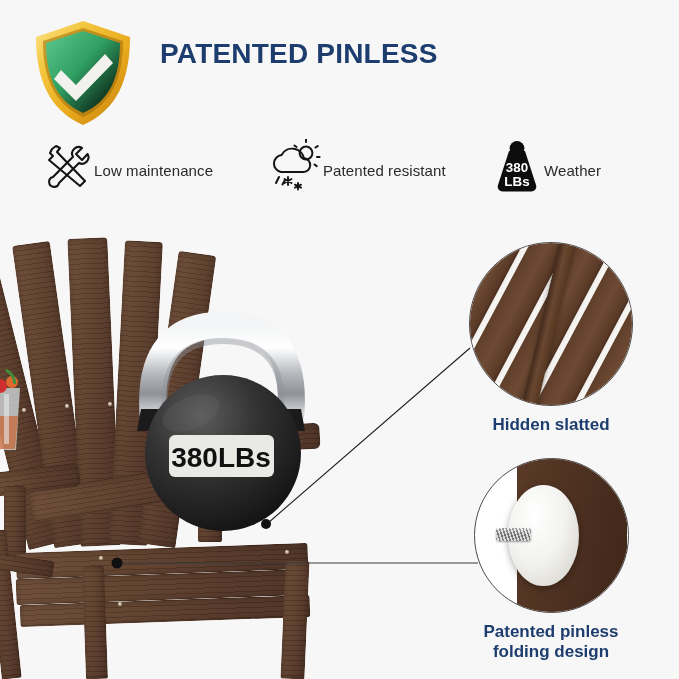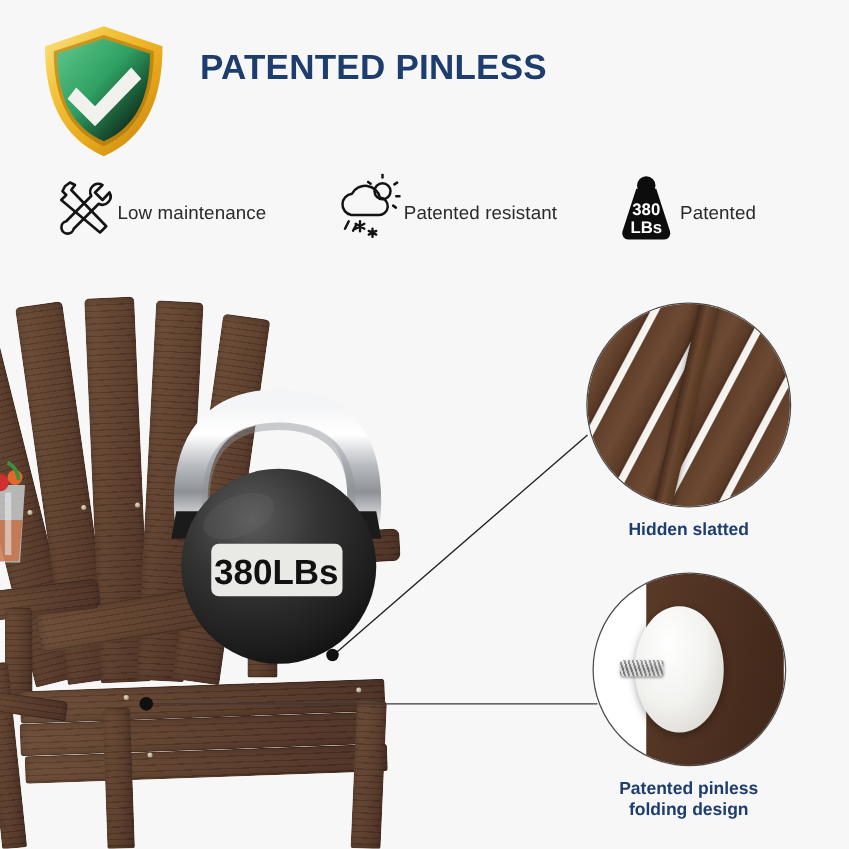--- a/index.html
+++ b/index.html
@@ -68,21 +68,21 @@
   .lead{position:absolute;left:0;top:0;width:679px;height:449px;pointer-events:none;}
 
   
   .callout{position:absolute;}
   .bubble{
     border-radius:50%;overflow:hidden;position:relative;
     border:1px solid #4b4b4b;background:#fff;
   }
   .cotitle{
     margin-top:9px;text-align:center;color:#1d3d6e;
-    font-weight:bold;font-size:14px;line-height:1.2;
+    font-weight:bold;font-size:17px;line-height:1.2;
   }
   .cotitle span{display:block;white-space:nowrap;}
 
   
   .slatfill{position:absolute;inset:-30%;
     background:
       repeating-linear-gradient(118deg,
         #603f2b 0px, #6d4a33 16px, #5a3a27 30px,
         #4d3021 33px, #f2f0ec 34px, #f7f6f3 39px, #5d3c29 40px);
   }
@@ -175,21 +175,21 @@
 
     <div class="feature">
       <div class="glyph">
         <svg width="54" height="56" viewBox="0 0 54 56">
           <path d="M27 3 a7.4 7.4 0 0 0-7.4 7.4 a7.4 7.4 0 0 0 2.1 5.1 h10.6 a7.4 7.4 0 0 0 2.1-5.1 A7.4 7.4 0 0 0 27 3 Z" fill="#0d0d0d"></path>
           <path d="M19 13 h16 l11 34 a5 5 0 0 1-4.7 6.6 H12.7 A5 5 0 0 1 8 47 Z" fill="#0d0d0d"></path>
           <text x="27" y="34" font-family="Liberation Sans, sans-serif" font-size="13.4" font-weight="bold" fill="#ffffff" text-anchor="middle">380</text>
           <text x="27" y="48" font-family="Liberation Sans, sans-serif" font-size="13.4" font-weight="bold" fill="#ffffff" text-anchor="middle">LBs</text>
         </svg>
       </div>
-      <div class="cap">Patented</div>
+      <div class="cap">Weather</div>
     </div>
   </div>
 
   <div class="photo">
 
     <div class="chair">
 
       <div class="slat" style="left:6px;  top:20px; width:38px; height:300px; transform:rotate(-14deg);"></div>
       <div class="slat" style="left:47px; top:12px; width:38px; height:305px; transform:rotate(-8deg);"></div>
       <div class="slat" style="left:88px; top:8px;  width:40px; height:308px; transform:rotate(-2.5deg);"></div>

